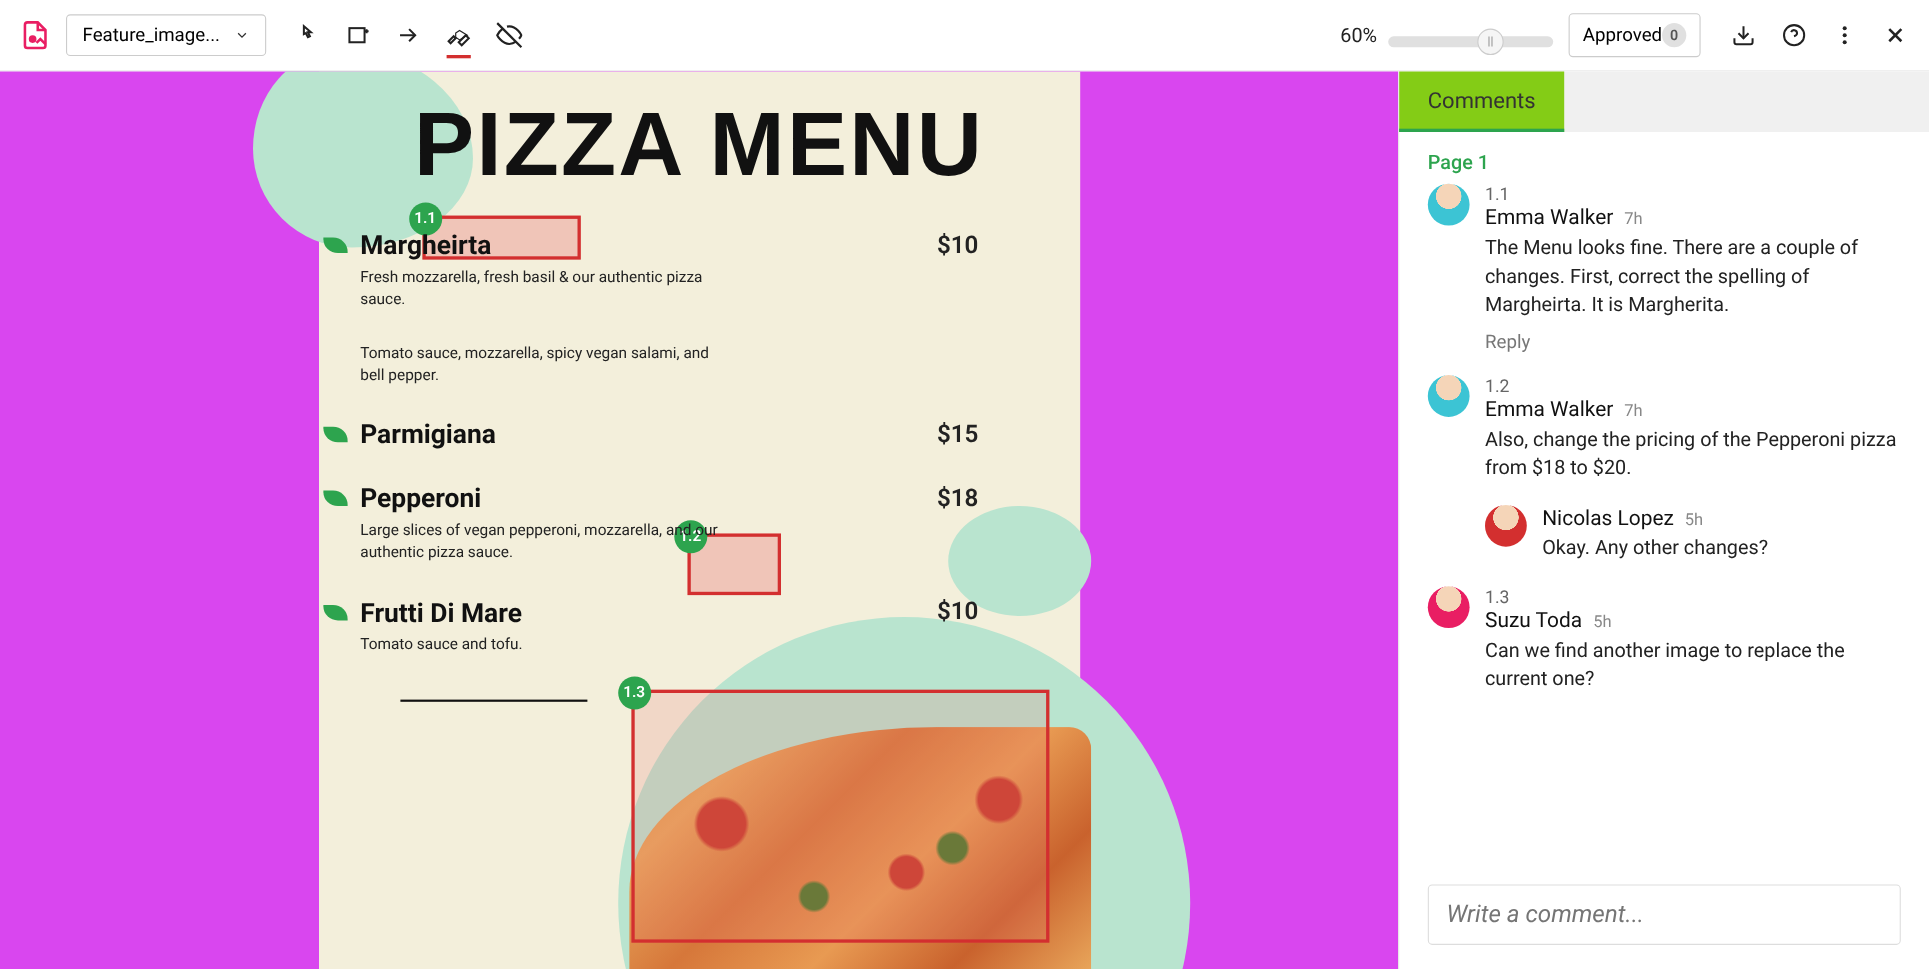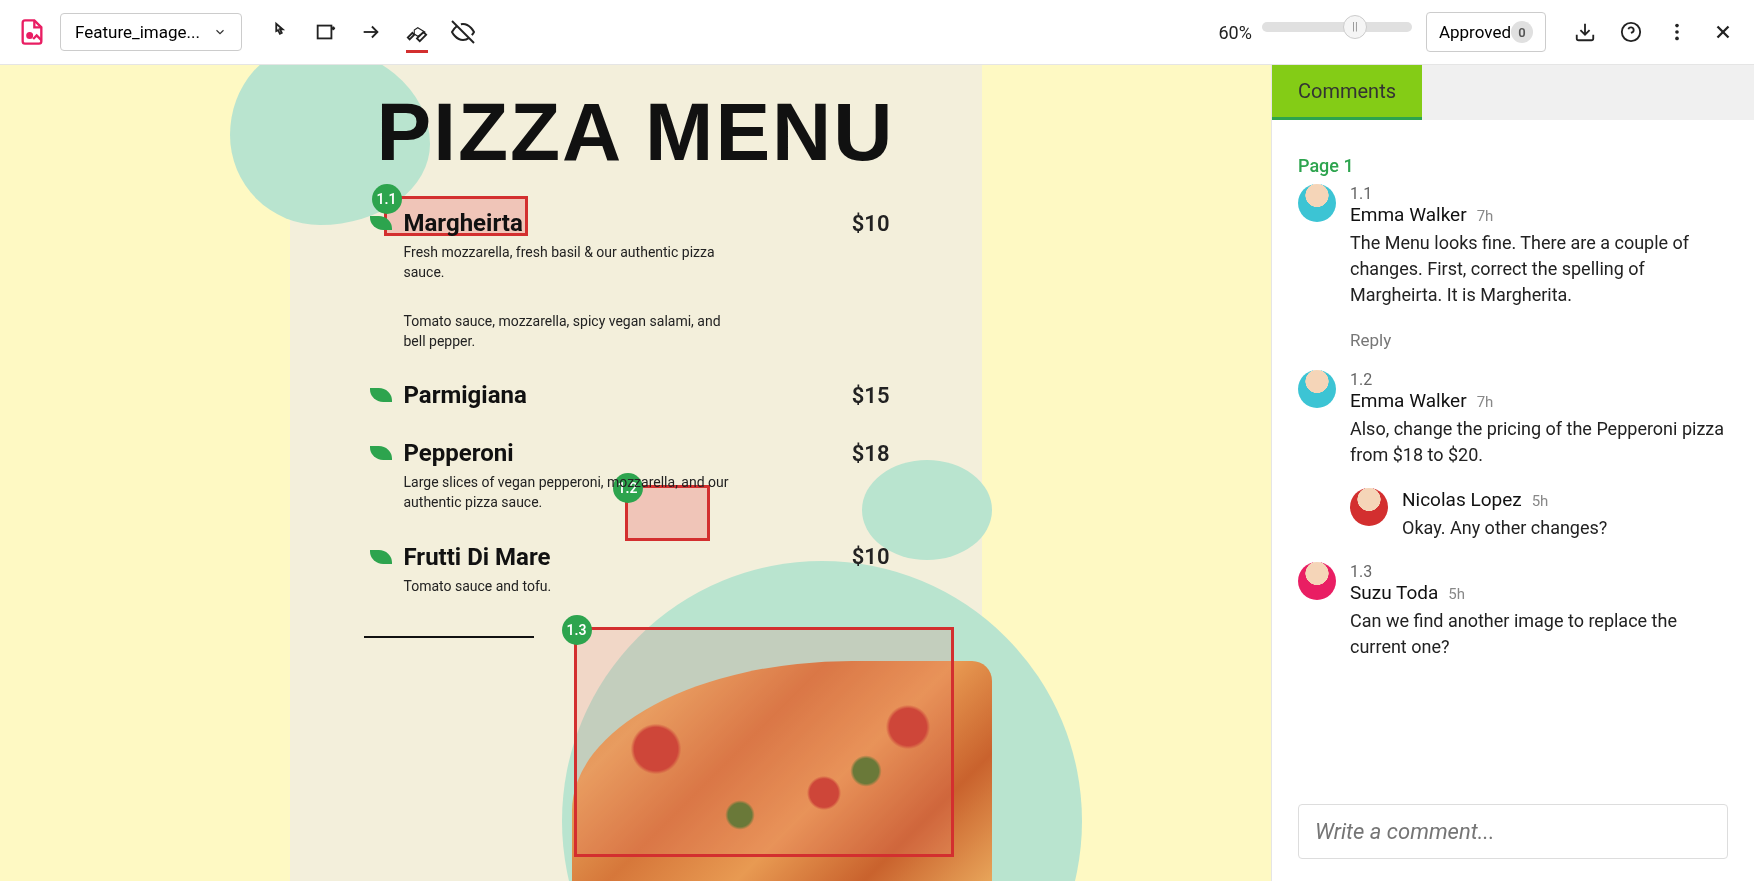--- a/index.html
+++ b/index.html
@@ -7,38 +7,38 @@
 
 
 .toolbar { height: 65px; border-bottom: 1px solid #e5e5e5; display: flex; align-items: center; padding: 0 18px; gap: 14px; }
 .brand-icon { color: #E91E63; width: 28px; height: 28px; }
 .file-select { border: 1px solid #ccc; border-radius: 4px; padding: 8px 14px; display: flex; align-items: center; gap: 13px; font-size: 17px; cursor: pointer; }
 .tool-group { display: flex; align-items: center; gap: 20px; margin-left: 10px; }
 .tool-btn { width: 26px; height: 26px; display: flex; align-items: center; justify-content: center; cursor: pointer; color: #222; }
 .tool-btn.active { position: relative; }
 .tool-btn.active::after { content:""; position:absolute; bottom:-8px; left:2px; right:2px; height:3px; background:#d32f2f; }
 .spacer { flex: 1; }
-.zoom-row { display:flex; align-items:flex-start; gap:10px; }
+.zoom-row { display:flex; align-items:flex-end; gap:10px; }
 .zoom-pct { font-size: 18px; color:#222; }
 .slider { width: 150px; height: 10px; background:#e0e0e0; border-radius:6px; position:relative; }
 .slider-thumb { position:absolute; right:45px; top:50%; transform:translateY(-50%); width:24px; height:24px; border-radius:50%; background:#f5f5f5; border:1px solid #ccc; display:flex; align-items:center; justify-content:center; font-size:11px; color:#888;}
 .approved-pill { border:1px solid #ccc; border-radius:4px; padding:8px 12px; display:flex; align-items:center; font-size:17px; }
 .count-badge { background:#e0e0e0; color:#555; width:22px; height:22px; border-radius:50%; display:flex; align-items:center; justify-content:center; font-size:13px; font-weight:600;}
 .right-tools { display:flex; align-items:center; gap:20px; margin-left:12px; }
 
 
 .main { display:flex; height: 816px; }
-.canvas-area { flex:1; background:#fef9c3; display:flex; justify-content:center; overflow:hidden; }
+.canvas-area { flex:1; background:#d946ef; display:flex; justify-content:center; overflow:hidden; }
 .page { width: 692px; height: 100%; background:#f3efdb; position:relative; margin-top: 0; }
 .blob1 { position:absolute; top:-20px; left:-60px; width:200px; height:180px; background:#b9e4cf; border-radius: 40% 60% 55% 45% / 50% 55% 45% 50%; }
 .blob2 { position:absolute; top:395px; right:-10px; width:130px; height:100px; background:#b9e4cf; border-radius:50%; }
 .blob3 { position:absolute; bottom:-200px; right:-100px; width:520px; height:520px; background:#b9e4cf; border-radius:50%; }
 
 .menu-title { font-family: Impact, "Arial Black", sans-serif; font-weight:900; font-size: 82px; letter-spacing: 2px; text-align:center; padding-top: 20px; color:#111; position:relative; z-index:2;}
-.menu-items { position:relative; z-index:2; padding: 30px 74px 0 98px; margin-left: 16px; }
+.menu-items { position:relative; z-index:2; padding: 30px 74px 0 38px; }
 .menu-item { margin-bottom: 30px; }
 .mi-head { display:flex; align-items:center; gap:12px; }
 .leaf { width:22px; height:14px; background:#2da44e; border-radius: 0 60% 0 60% / 0 90% 0 90%; flex-shrink:0; margin-left:-34px;}
 .mi-name { font-weight:700; font-size:24px; color:#111; }
 .mi-price { margin-left:auto; font-size:22px; font-weight:600; color:#222; padding-right: 18px;}
 .mi-desc { font-size:14px; color:#222; margin-top:6px; max-width: 335px; line-height:1.4;}
 .divider { border-top:2px solid #111; width:170px; margin-left:74px; margin-top:40px; }
 
 
 .anno { position:absolute; border:3px solid #d32f2f; background:rgba(235,120,120,0.35); }
@@ -51,33 +51,33 @@
               radial-gradient(circle at 70% 50%, #4a7a2a 4%, transparent 5%),
               linear-gradient(135deg, #d98e3e 0%, #e8a55a 20%, #d6773a 40%, #e89a52 60%, #c9622d 80%, #e8a55a 100%);
   border-top-left-radius: 280px 150px; 
   border-top-right-radius: 20px;
 }
 
 
 .comments-panel { width:483px; border-left:1px solid #e5e5e5; display:flex; flex-direction:column; background:#fff; }
 .tab-bar { background:#f0f0f0; height:55px; display:flex; }
 .tab { padding: 0 26px; display:flex; align-items:center; font-size:20px; color:#333; border-bottom:3px solid #2da44e; background:#84cc16;}
-.comments-body { flex:1; overflow-y:auto; padding: 35px 26px; }
+.comments-body { flex:1; overflow-y:auto; padding: 18px 26px; }
 .page-label { color:#2da44e; font-size:18px; font-weight:500; margin-bottom:8px;}
 .comment { display:flex; gap:14px; margin-bottom:20px; }
 .avatar { width:38px; height:38px; border-radius:50%; flex-shrink:0; }
 .av1 { background: radial-gradient(circle at 50% 30%, #f5d5b8 35%, #3cc4d4 36%); }
 .av2 { background: radial-gradient(circle at 50% 30%, #f5d5b8 35%, #d32f2f 36%); }
 .av3 { background: radial-gradient(circle at 50% 30%, #f5d5b8 35%, #E91E63 36%); }
 .c-head { display:flex; align-items:baseline; gap:10px; }
 .c-num { color:#666; font-size:16px; }
 .c-author { font-weight:400; font-size:19px; color:#111; }
 .c-time { color:#888; font-size:15px; }
 .c-text { font-size:18px; color:#222; line-height:1.45; margin-top:4px; }
-.c-reply { color:#777; font-size:17px; margin-top:22px; cursor:pointer; }
+.c-reply { color:#777; font-size:17px; margin-top:10px; cursor:pointer; }
 .nested { margin-left:52px; }
 .comment-input { margin: 0 26px 22px 26px; border:1px solid #ddd; border-radius:4px; padding:14px 16px; }
 .comment-input input { border:none; outline:none; width:100%; font-size:22px; font-style:italic; color:#888; background:transparent;}
 </style>
 </head>
 <body>
 
 <div class="toolbar">
   <svg class="brand-icon" viewBox="0 0 24 24" fill="none" stroke="currentColor" stroke-width="2">
       <path d="M14 2H6a2 2 0 0 0-2 2v16a2 2 0 0 0 2 2h12a2 2 0 0 0 2-2V8z"></path>

